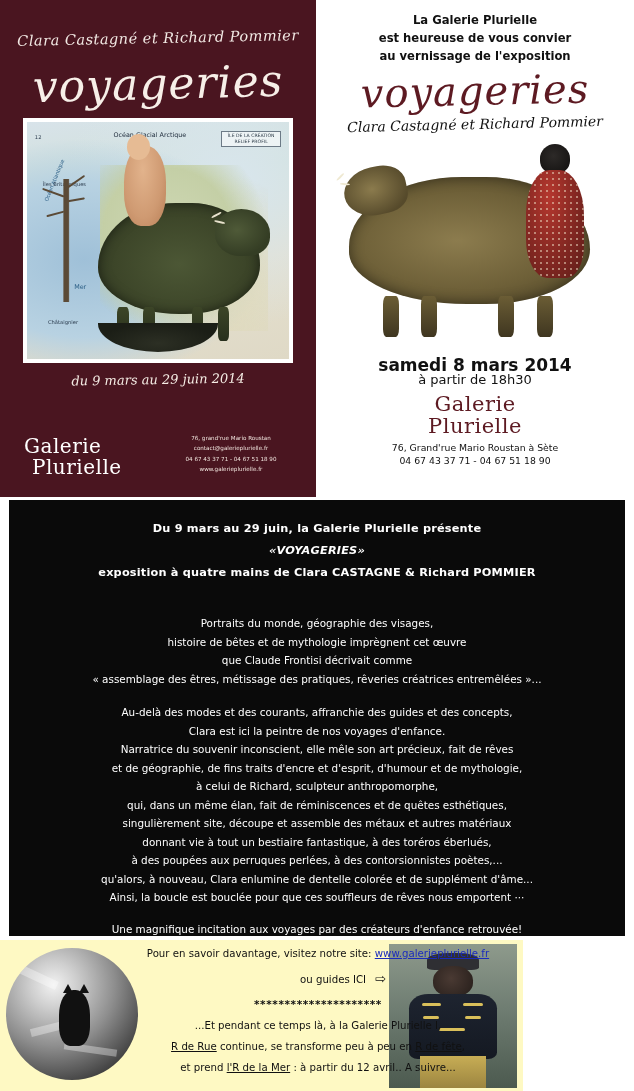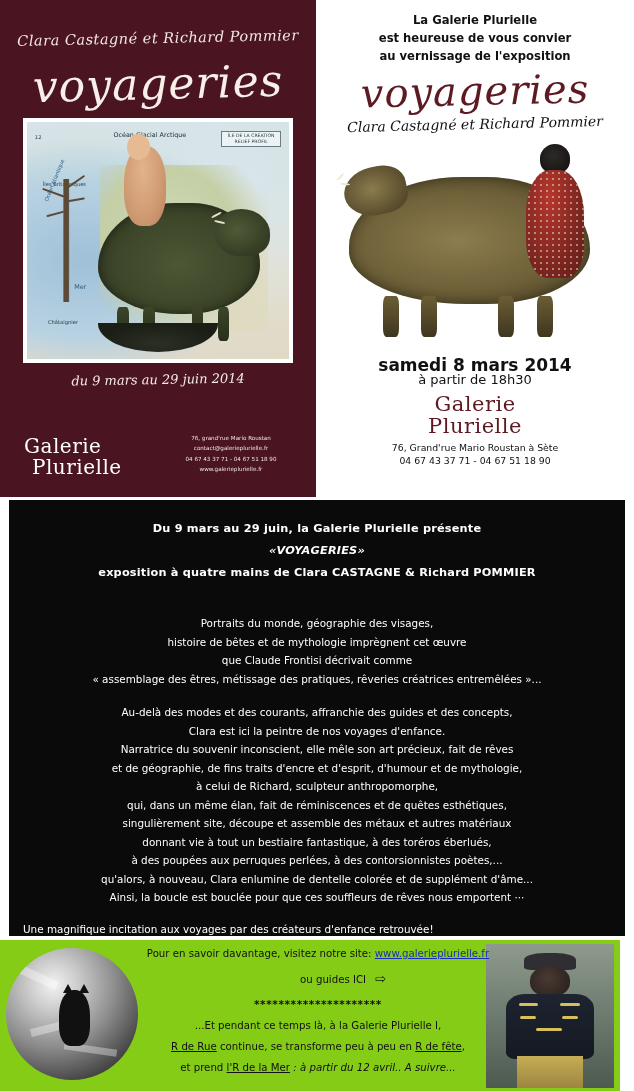--- a/index.html
+++ b/index.html
@@ -443,32 +443,32 @@
   .mid .l-head .italic { font-style: italic; }
   .mid .body {
     margin-top: 30px;
     text-align: center;
     font-size: 10.4px;
     line-height: 1.78;
   }
   .mid .body .grp { margin-bottom: 15px; }
   .mid .closing {
     margin-top: 16px;
-    text-align: left;
+    text-align: center;
     font-size: 10.4px;
   }
 
   
   .bottom {
     position: absolute;
     top: 940px;
     left: 0;
-    width: 620px;
+    width: 523px;
     height: 151px;
-    background: #84cc16;
+    background: #fef9c3;
   }
   .bot-left-img {
     position: absolute;
     left: 6px;
     top: 8px;
     width: 132px;
     height: 132px;
     border-radius: 50%;
     background:
       radial-gradient(circle at 36% 28%, #f2f2f2 0%, #cfcfcf 18%, #8e8e8e 48%, #3a3a3a 82%, #1b1b1b 100%);
@@ -585,21 +585,21 @@
     position: absolute;
     left: 132px;
     top: 76px;
     width: 372px;
     text-align: center;
     font-size: 10.2px;
     line-height: 2.05;
     color: #111111;
   }
   .bot-ps .u { text-decoration: underline; }
-  .bot-ps .ital { font-style: italic; }
+  .bot-ps .ital { }
 </style>
 </head>
 <body>
 
 <div class="top">
 
   <div class="poster-left">
     <div class="pl-artists">Clara Castagné et Richard Pommier</div>
     <div class="pl-title">voyageries</div>
 

